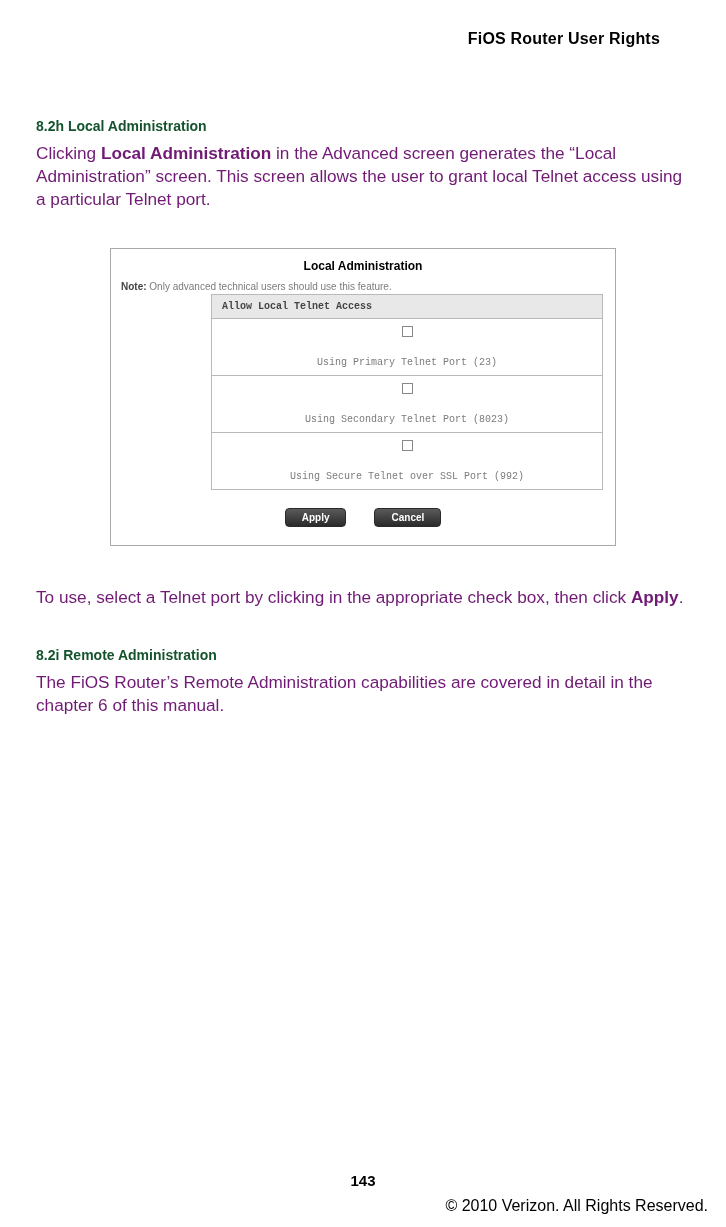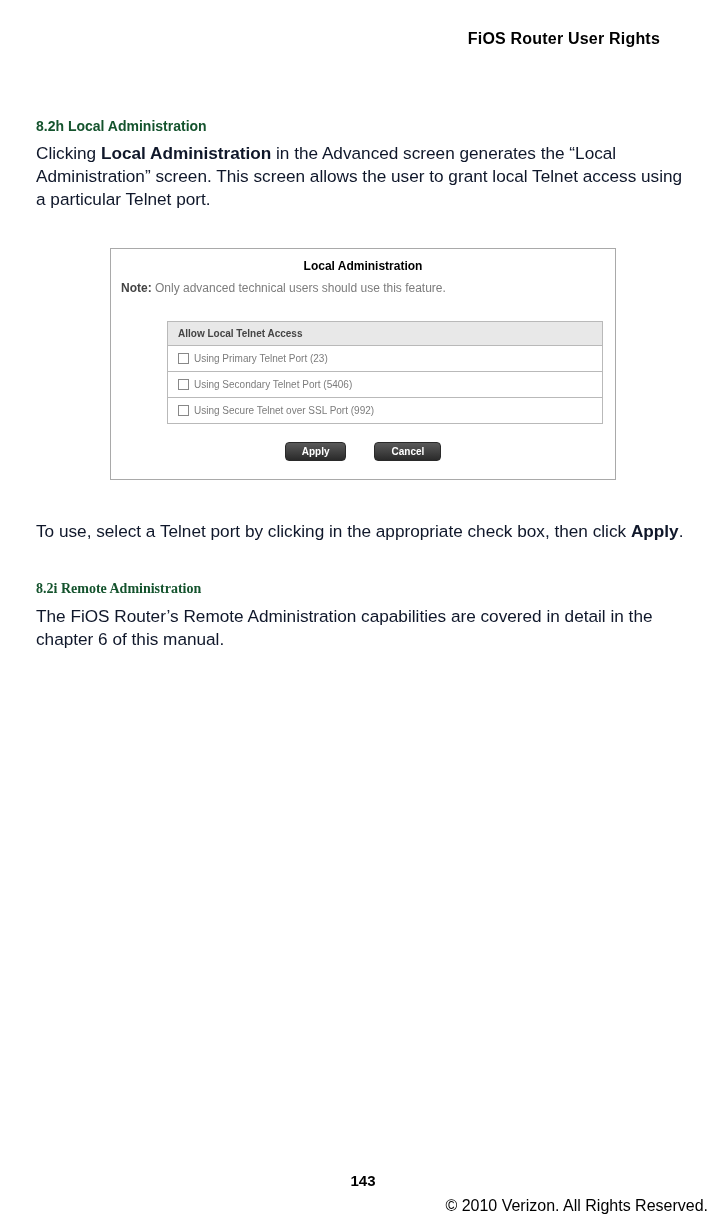--- a/index.html
+++ b/index.html
@@ -25,74 +25,74 @@
     }
     .section-heading {
       color: #14532d;
       font-weight: 700;
       font-size: 14px;
       margin-top: 70px;
       margin-bottom: 8px;
     }
     .section-heading.second {
       margin-top: 38px;
-      font-family: Liberation Serif, serif;
     }
     .body-text {
       font-size: 17.2px;
       line-height: 1.35;
-      color: #0f172a;
+      color: #701a75;
       margin-bottom: 4px;
     }
     .body-text .bold { font-weight: 700; }
     .figure-wrap {
       margin: 36px auto 40px auto;
       width: 506px;
       border: 1px solid #a9a9a9;
       background: #fff;
       padding: 10px 0 18px 0;
     }
     .fig-title {
       text-align: center;
       font-weight: 700;
       font-size: 12px;
       color: #000;
       font-family: Arial, sans-serif;
       margin-bottom: 8px;
     }
     .fig-note {
-      font-size: 12px;
+      font-size: 10px;
       color: #7c7c7c;
       font-family: Arial, sans-serif;
       padding-left: 10px;
-      margin-bottom: 26px;
+      margin-bottom: 2px;
     }
     .fig-note .note-label { font-weight: 700; color: #444; }
     .option-table {
-      margin: 0 12px 0 56px;
+      margin: 0 12px 0 100px;
       border: 1px solid #b9b9b9;
       border-bottom: none;
-      font-family: Liberation Sans, sans-serif;
+      font-family: Liberation Mono, monospace;
     }
     .option-header {
       background: #e8e8e8;
       font-size: 10px;
       font-weight: 700;
       color: #444;
       padding: 6px 10px;
       border-bottom: 1px solid #b9b9b9;
     }
     .option-row {
       font-size: 10px;
       color: #7c7c7c;
       padding: 7px 10px;
       border-bottom: 1px solid #b9b9b9;
       display: flex;
       align-items: center;
-      gap: 5px;
+      gap: 20px;
+      flex-direction: column;
     }
     .fake-checkbox {
       width: 11px;
       height: 11px;
       border: 1px solid #888;
       background: #fff;
       display: inline-block;
       flex-shrink: 0;
     }
     .fig-buttons {
@@ -150,21 +150,21 @@
 
     <div class="option-table">
       <div class="option-header">Allow Local Telnet Access</div>
 
       <div class="option-row">
         <span class="fake-checkbox"></span>
         <span>Using Primary Telnet Port (23)</span>
       </div>
       <div class="option-row">
         <span class="fake-checkbox"></span>
-        <span>Using Secondary Telnet Port (5406)</span>
+        <span>Using Secondary Telnet Port (8023)</span>
       </div>
       <div class="option-row">
         <span class="fake-checkbox"></span>
         <span>Using Secure Telnet over SSL Port (992)</span>
       </div>
     </div>
 
     <div class="fig-buttons">
       <div class="fig-btn">Apply</div>
       <div class="fig-btn">Cancel</div>

